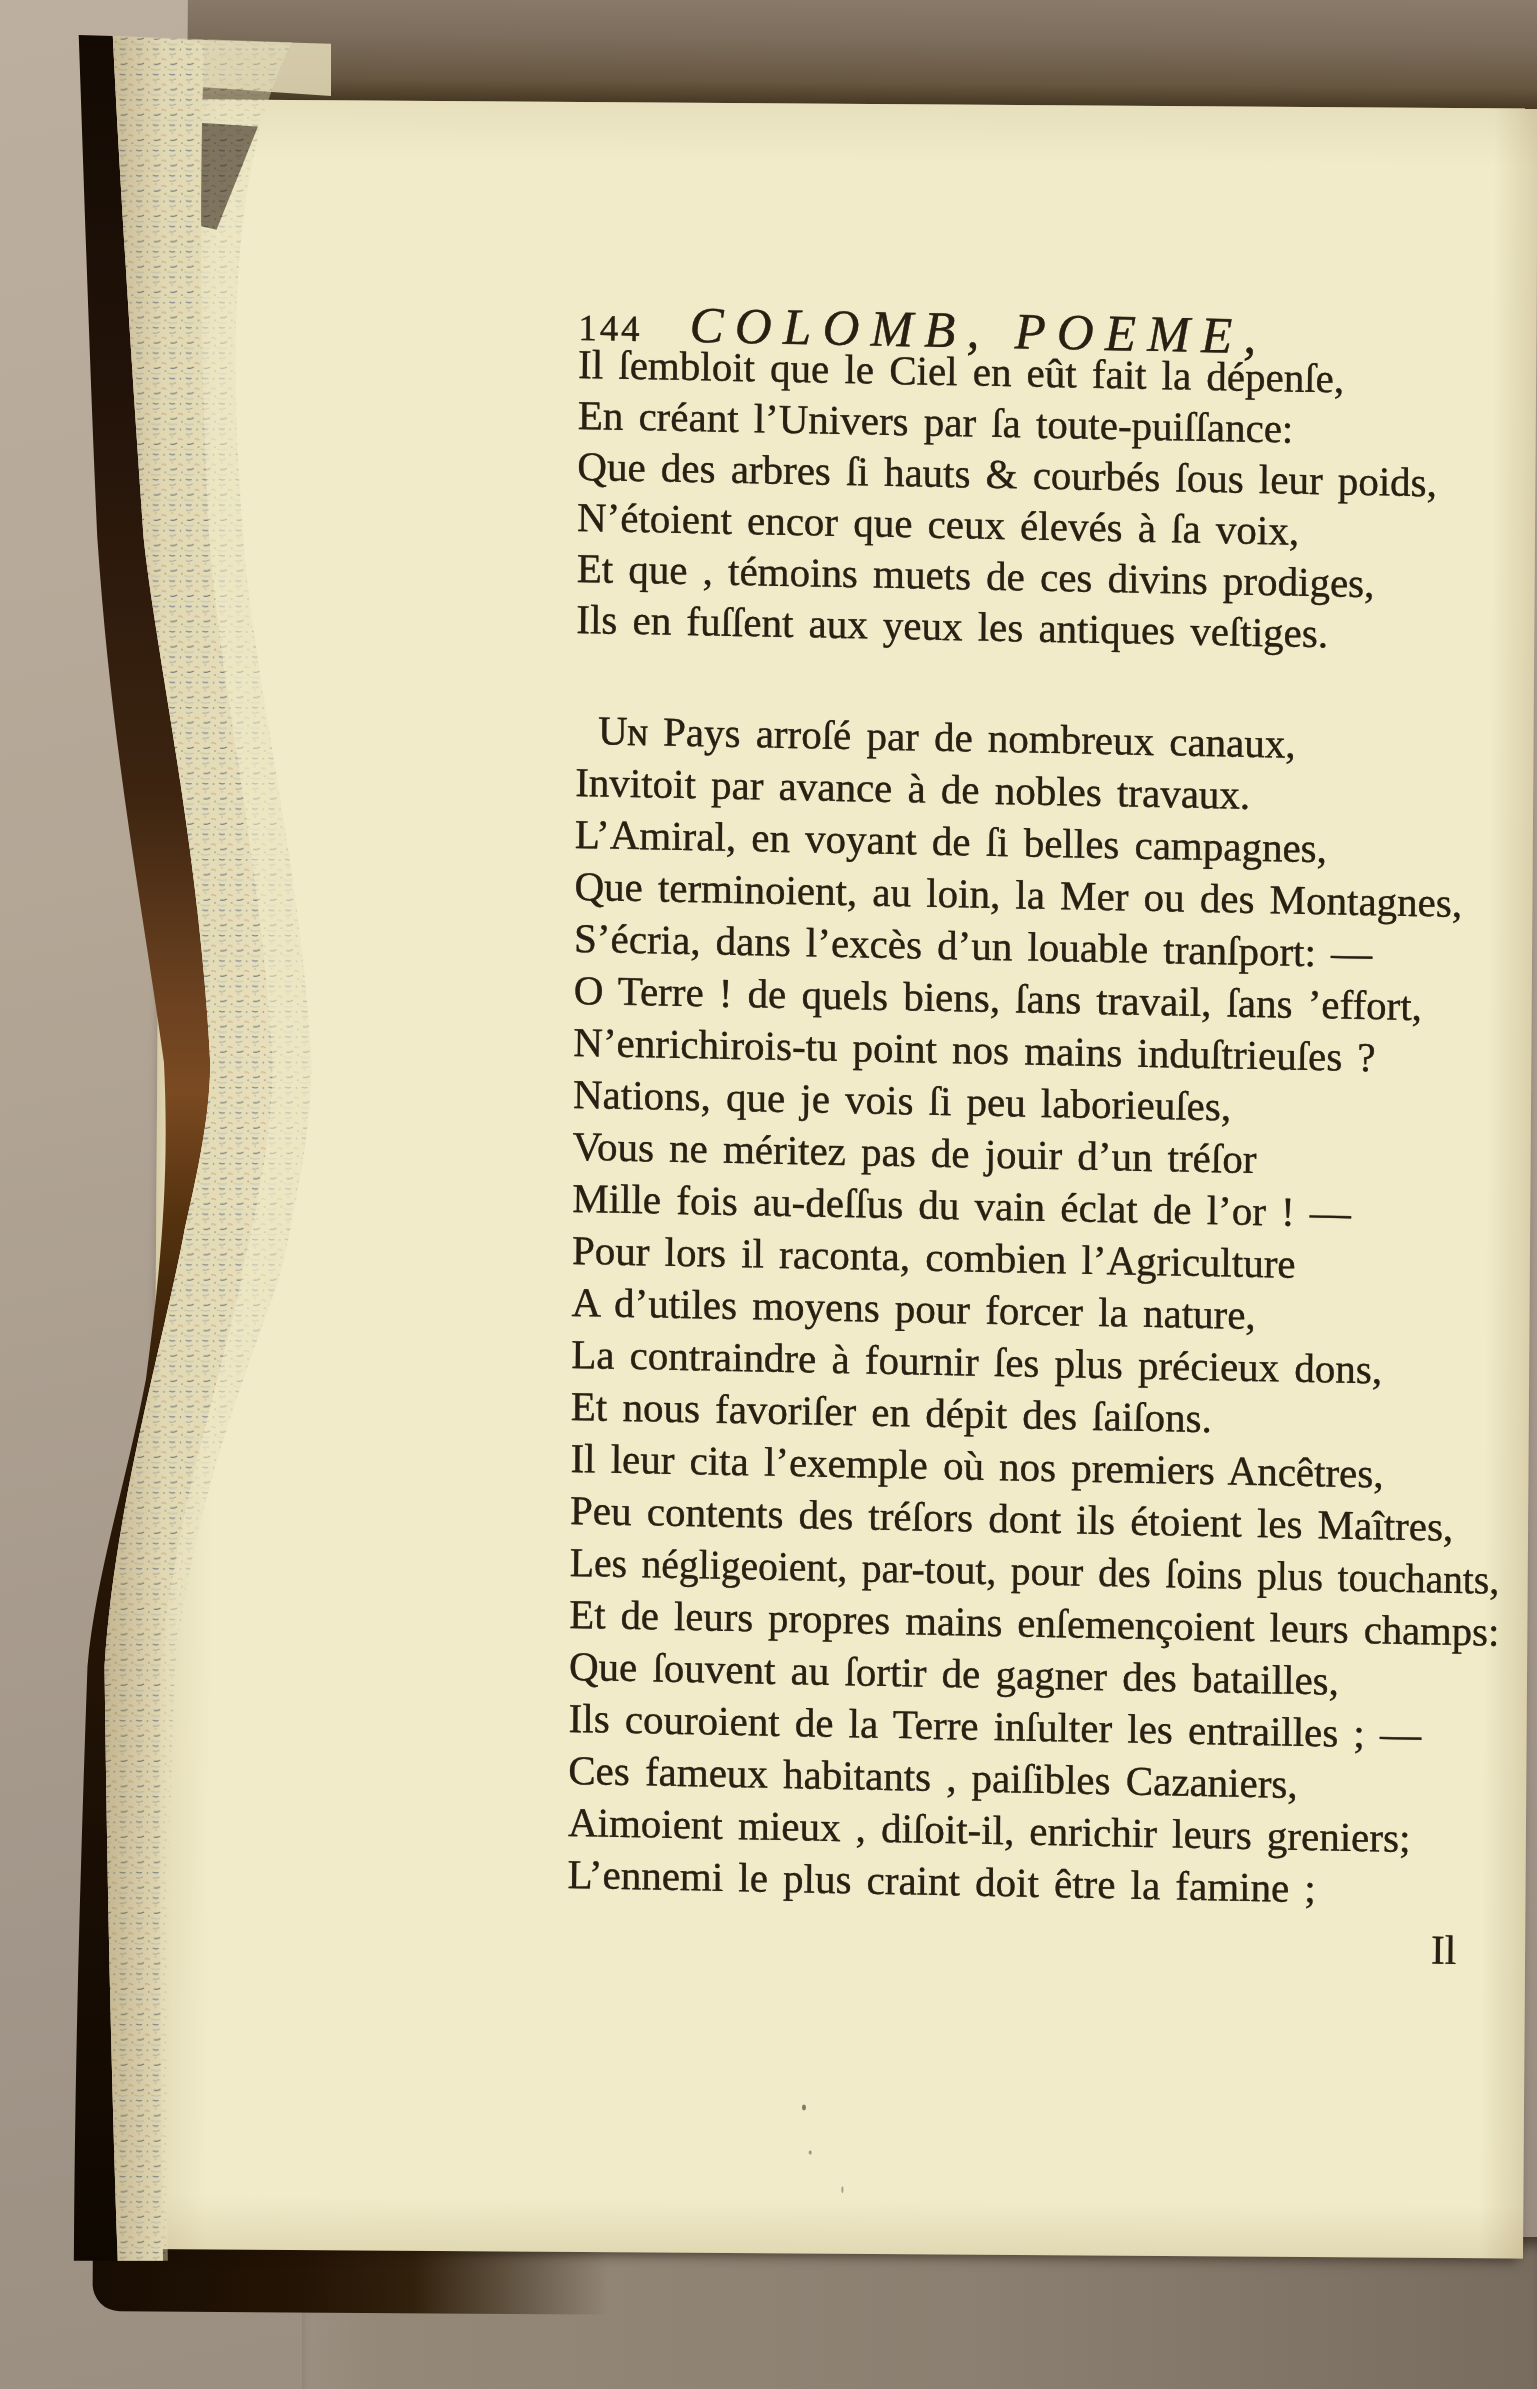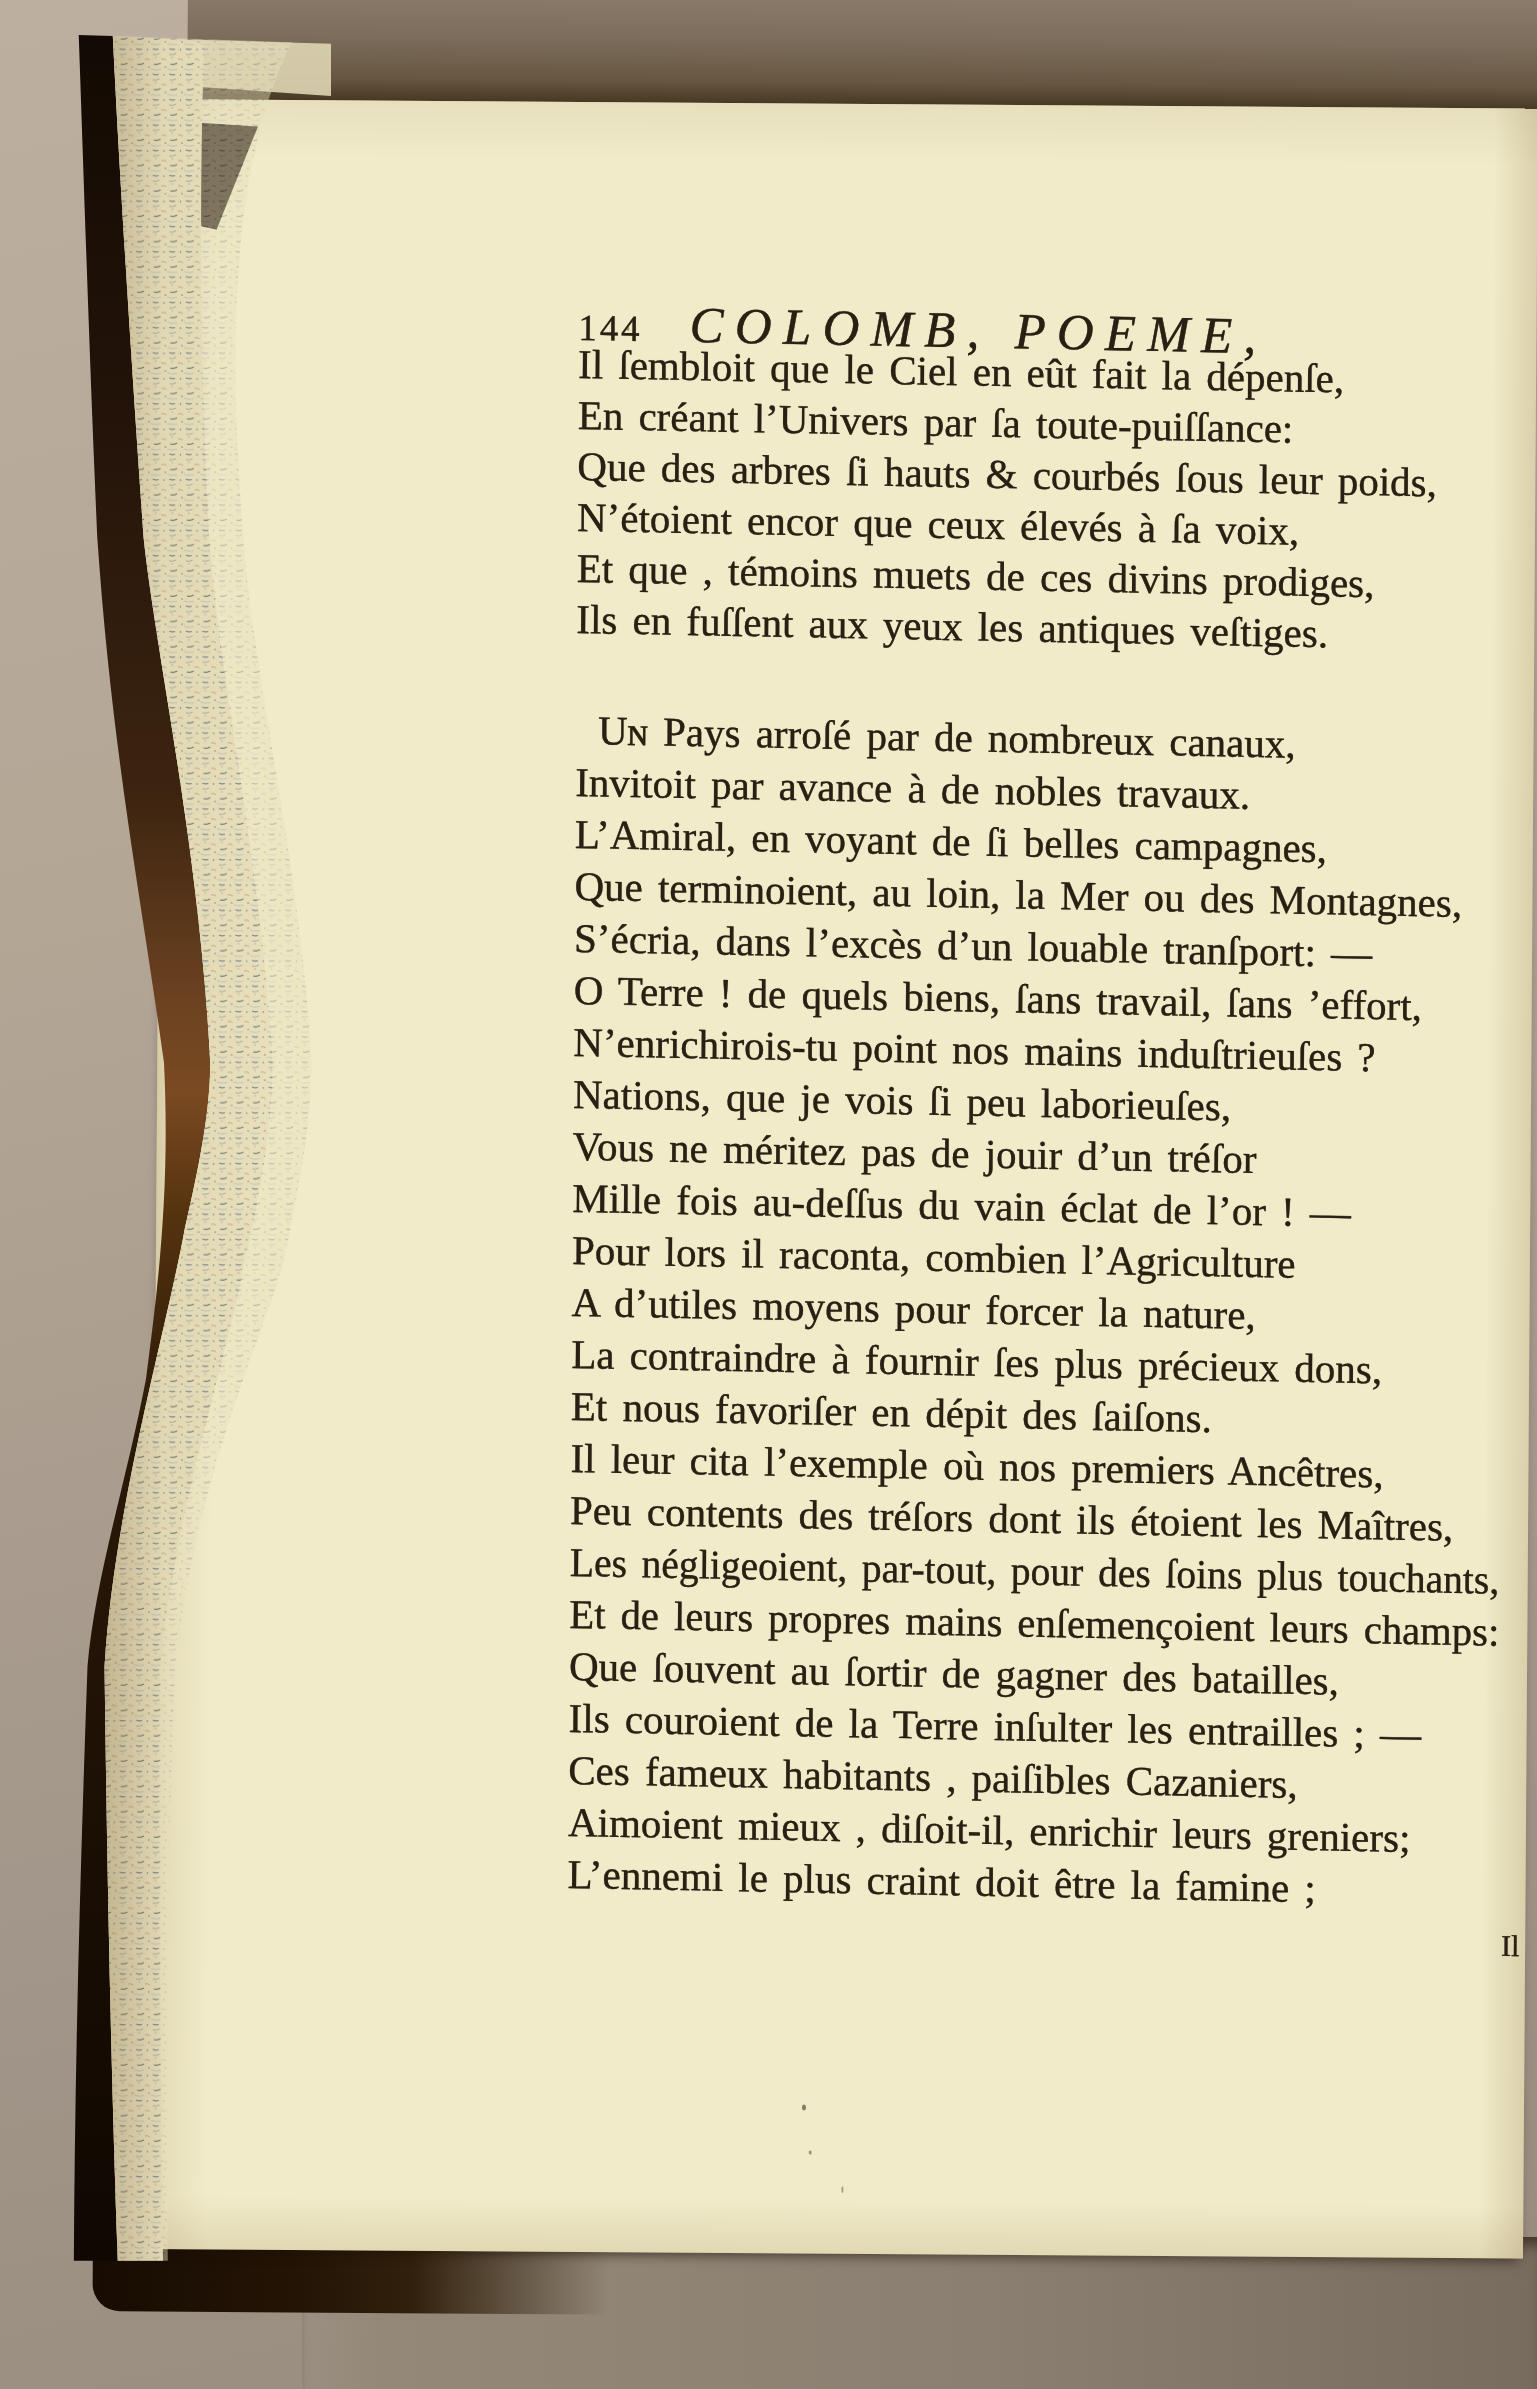--- a/index.html
+++ b/index.html
@@ -42,21 +42,21 @@
   .text-skew{position:absolute;inset:0;transform:skewY(0.7deg);transform-origin:414px 0;color:#292013;
     -webkit-text-stroke:0.3px #292013; text-shadow:0 0 0.7px rgba(41,32,19,.45);}
   .running-head{position:absolute;top:196px;left:416px;width:931px;display:flex;align-items:baseline;line-height:1;}
   .page-number{font-size:37px;letter-spacing:2.9px;}
   .running-title{font-size:51px;font-style:italic;letter-spacing:0.22em;margin-left:47px;white-space:nowrap;}
   .stanza{position:absolute;left:416px;width:928px;font-size:41px;}
   .stanza-1{top:237px;line-height:51px;}
   .stanza-2{top:602px;line-height:52px;}
   .poem-line{white-space:nowrap;transform-origin:left center;word-spacing:0.12em;}
   .stanza-2 .poem-line:first-child{padding-left:22.4px;}
-  .catchword{position:absolute;top:1811px;left:1350px;font-size:30px;line-height:1;}
+  .catchword{position:absolute;top:1811px;left:1280px;font-size:41px;line-height:1;}
   .speck{position:absolute;border-radius:50%;background:#4e3e2a;}
   .edge-art{position:absolute;left:68px;top:19.5px;z-index:6;}
   [data-interactable]{cursor:default;}
 </style>
 </head>
 <body data-interactable="false">
 
 <div class="top-band" data-interactable="false"></div>
 
 <div class="bottom-table" data-interactable="false"></div>

